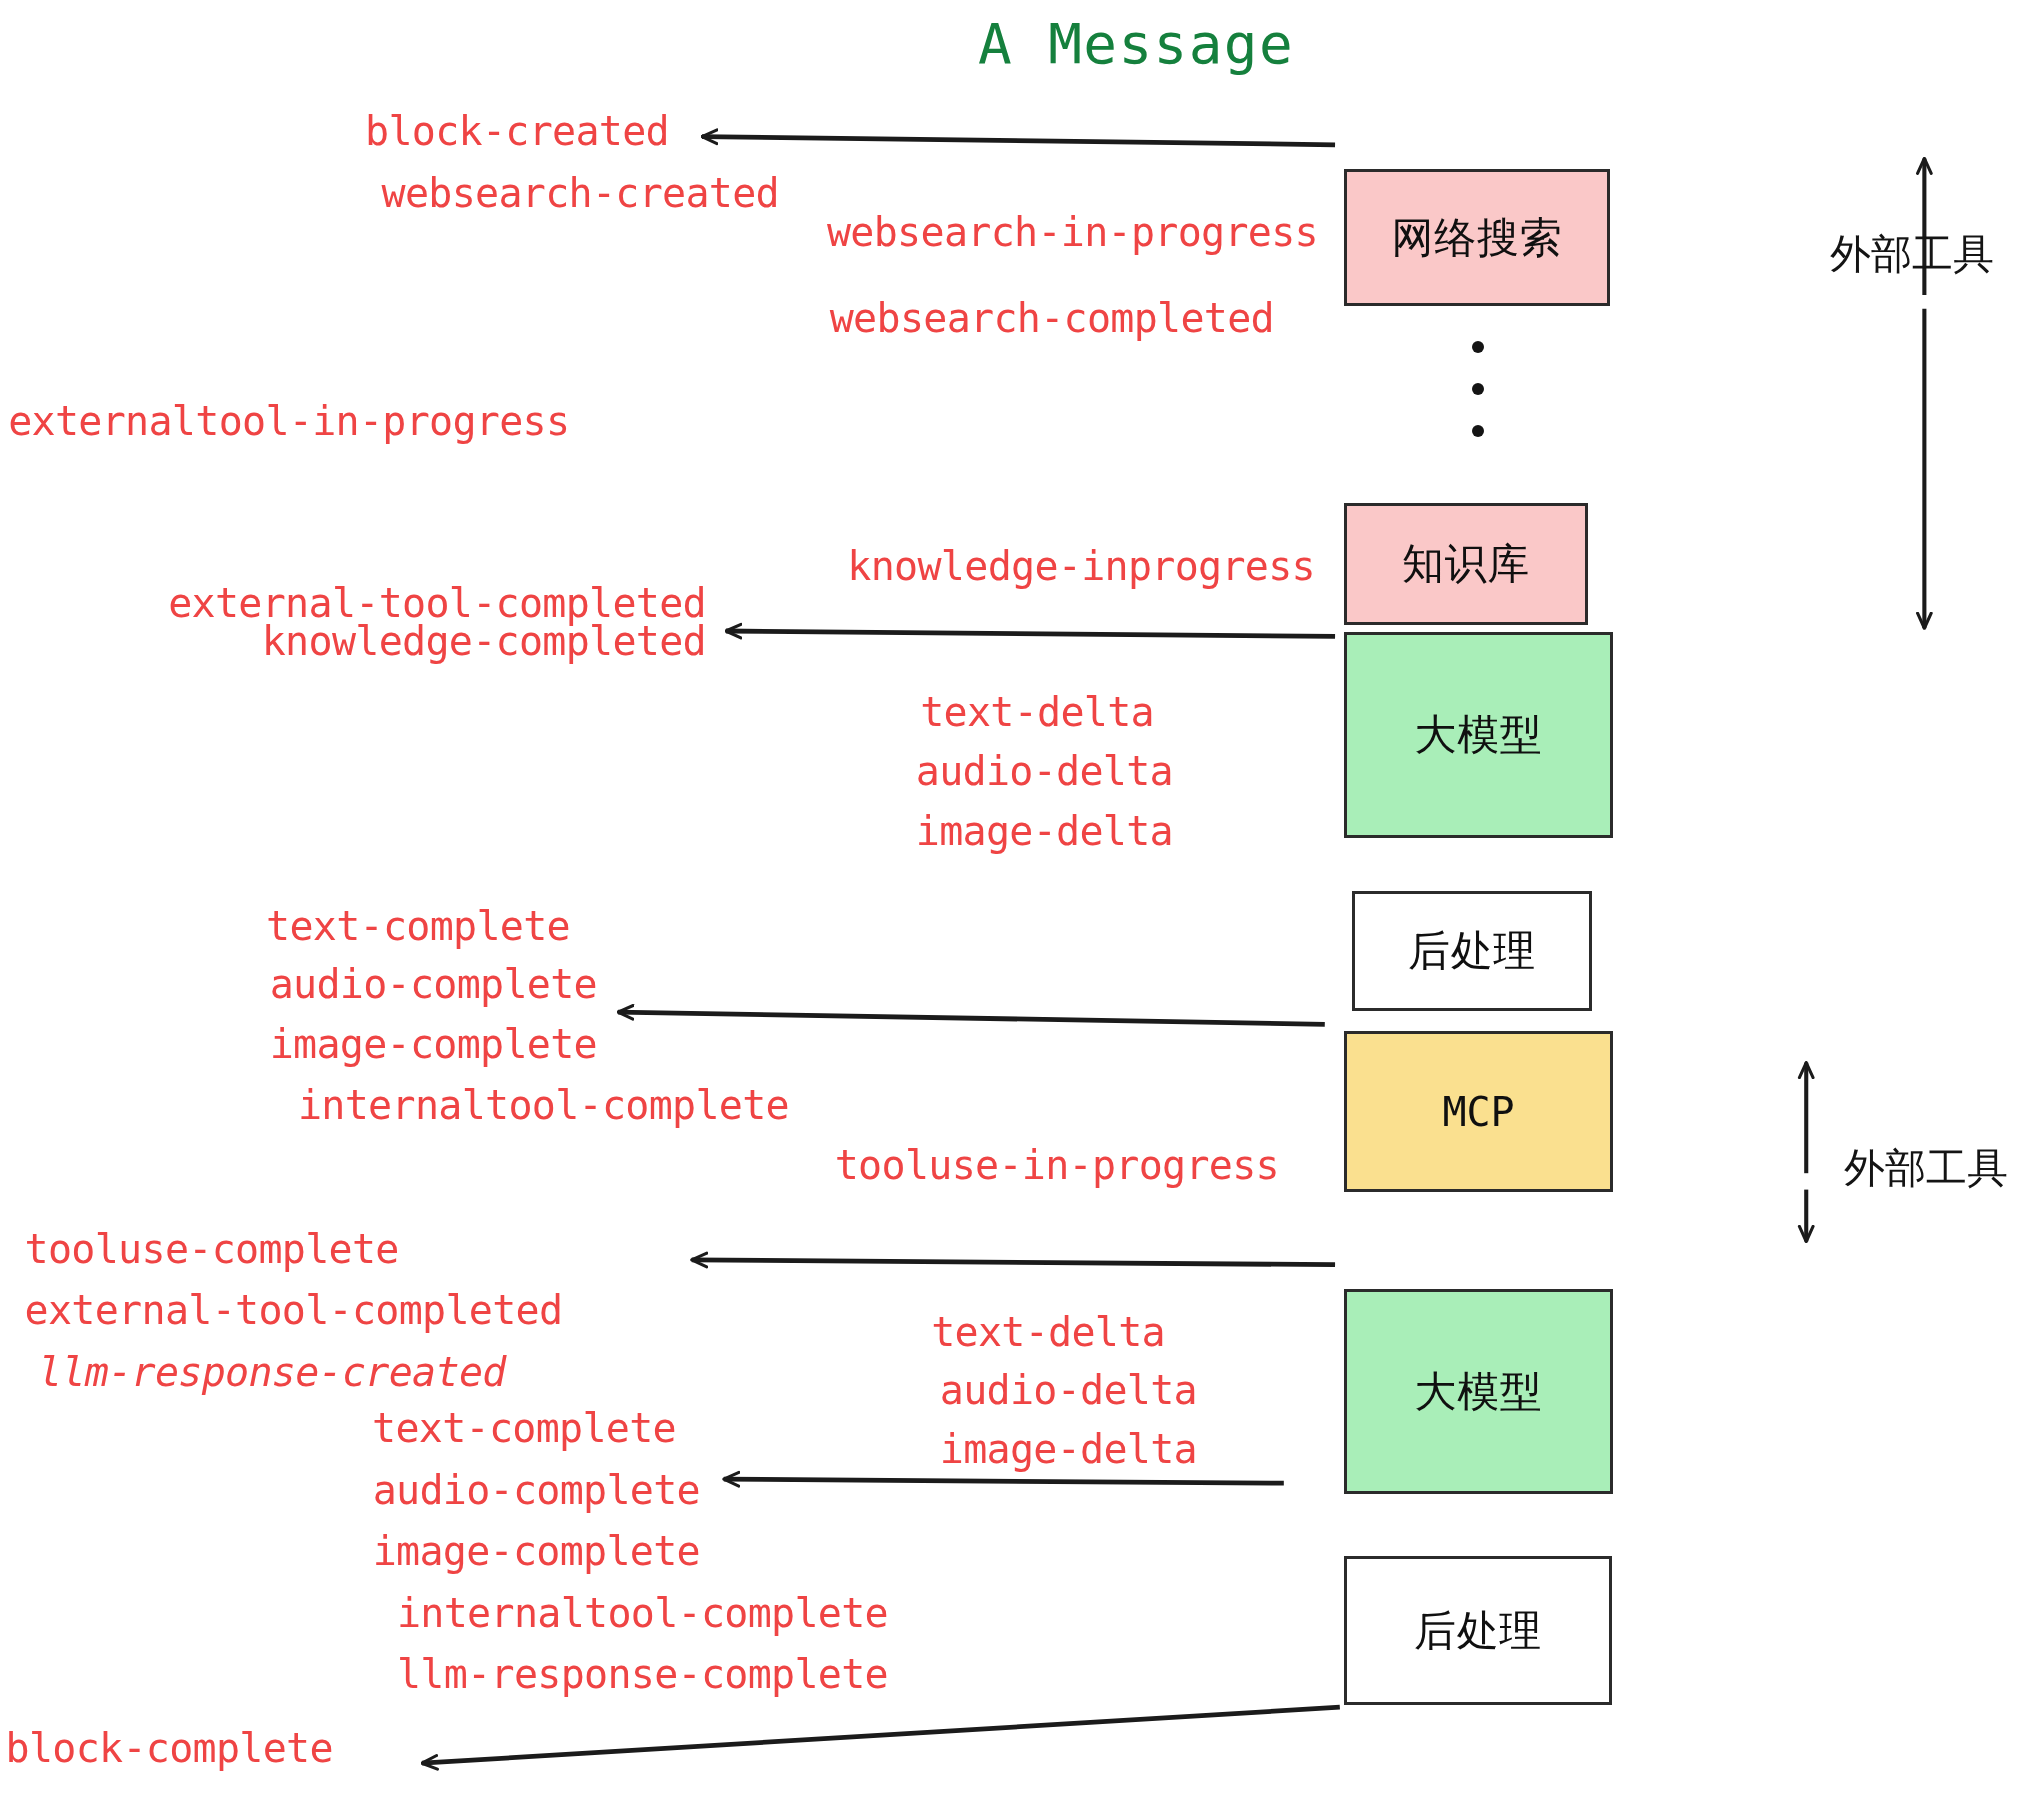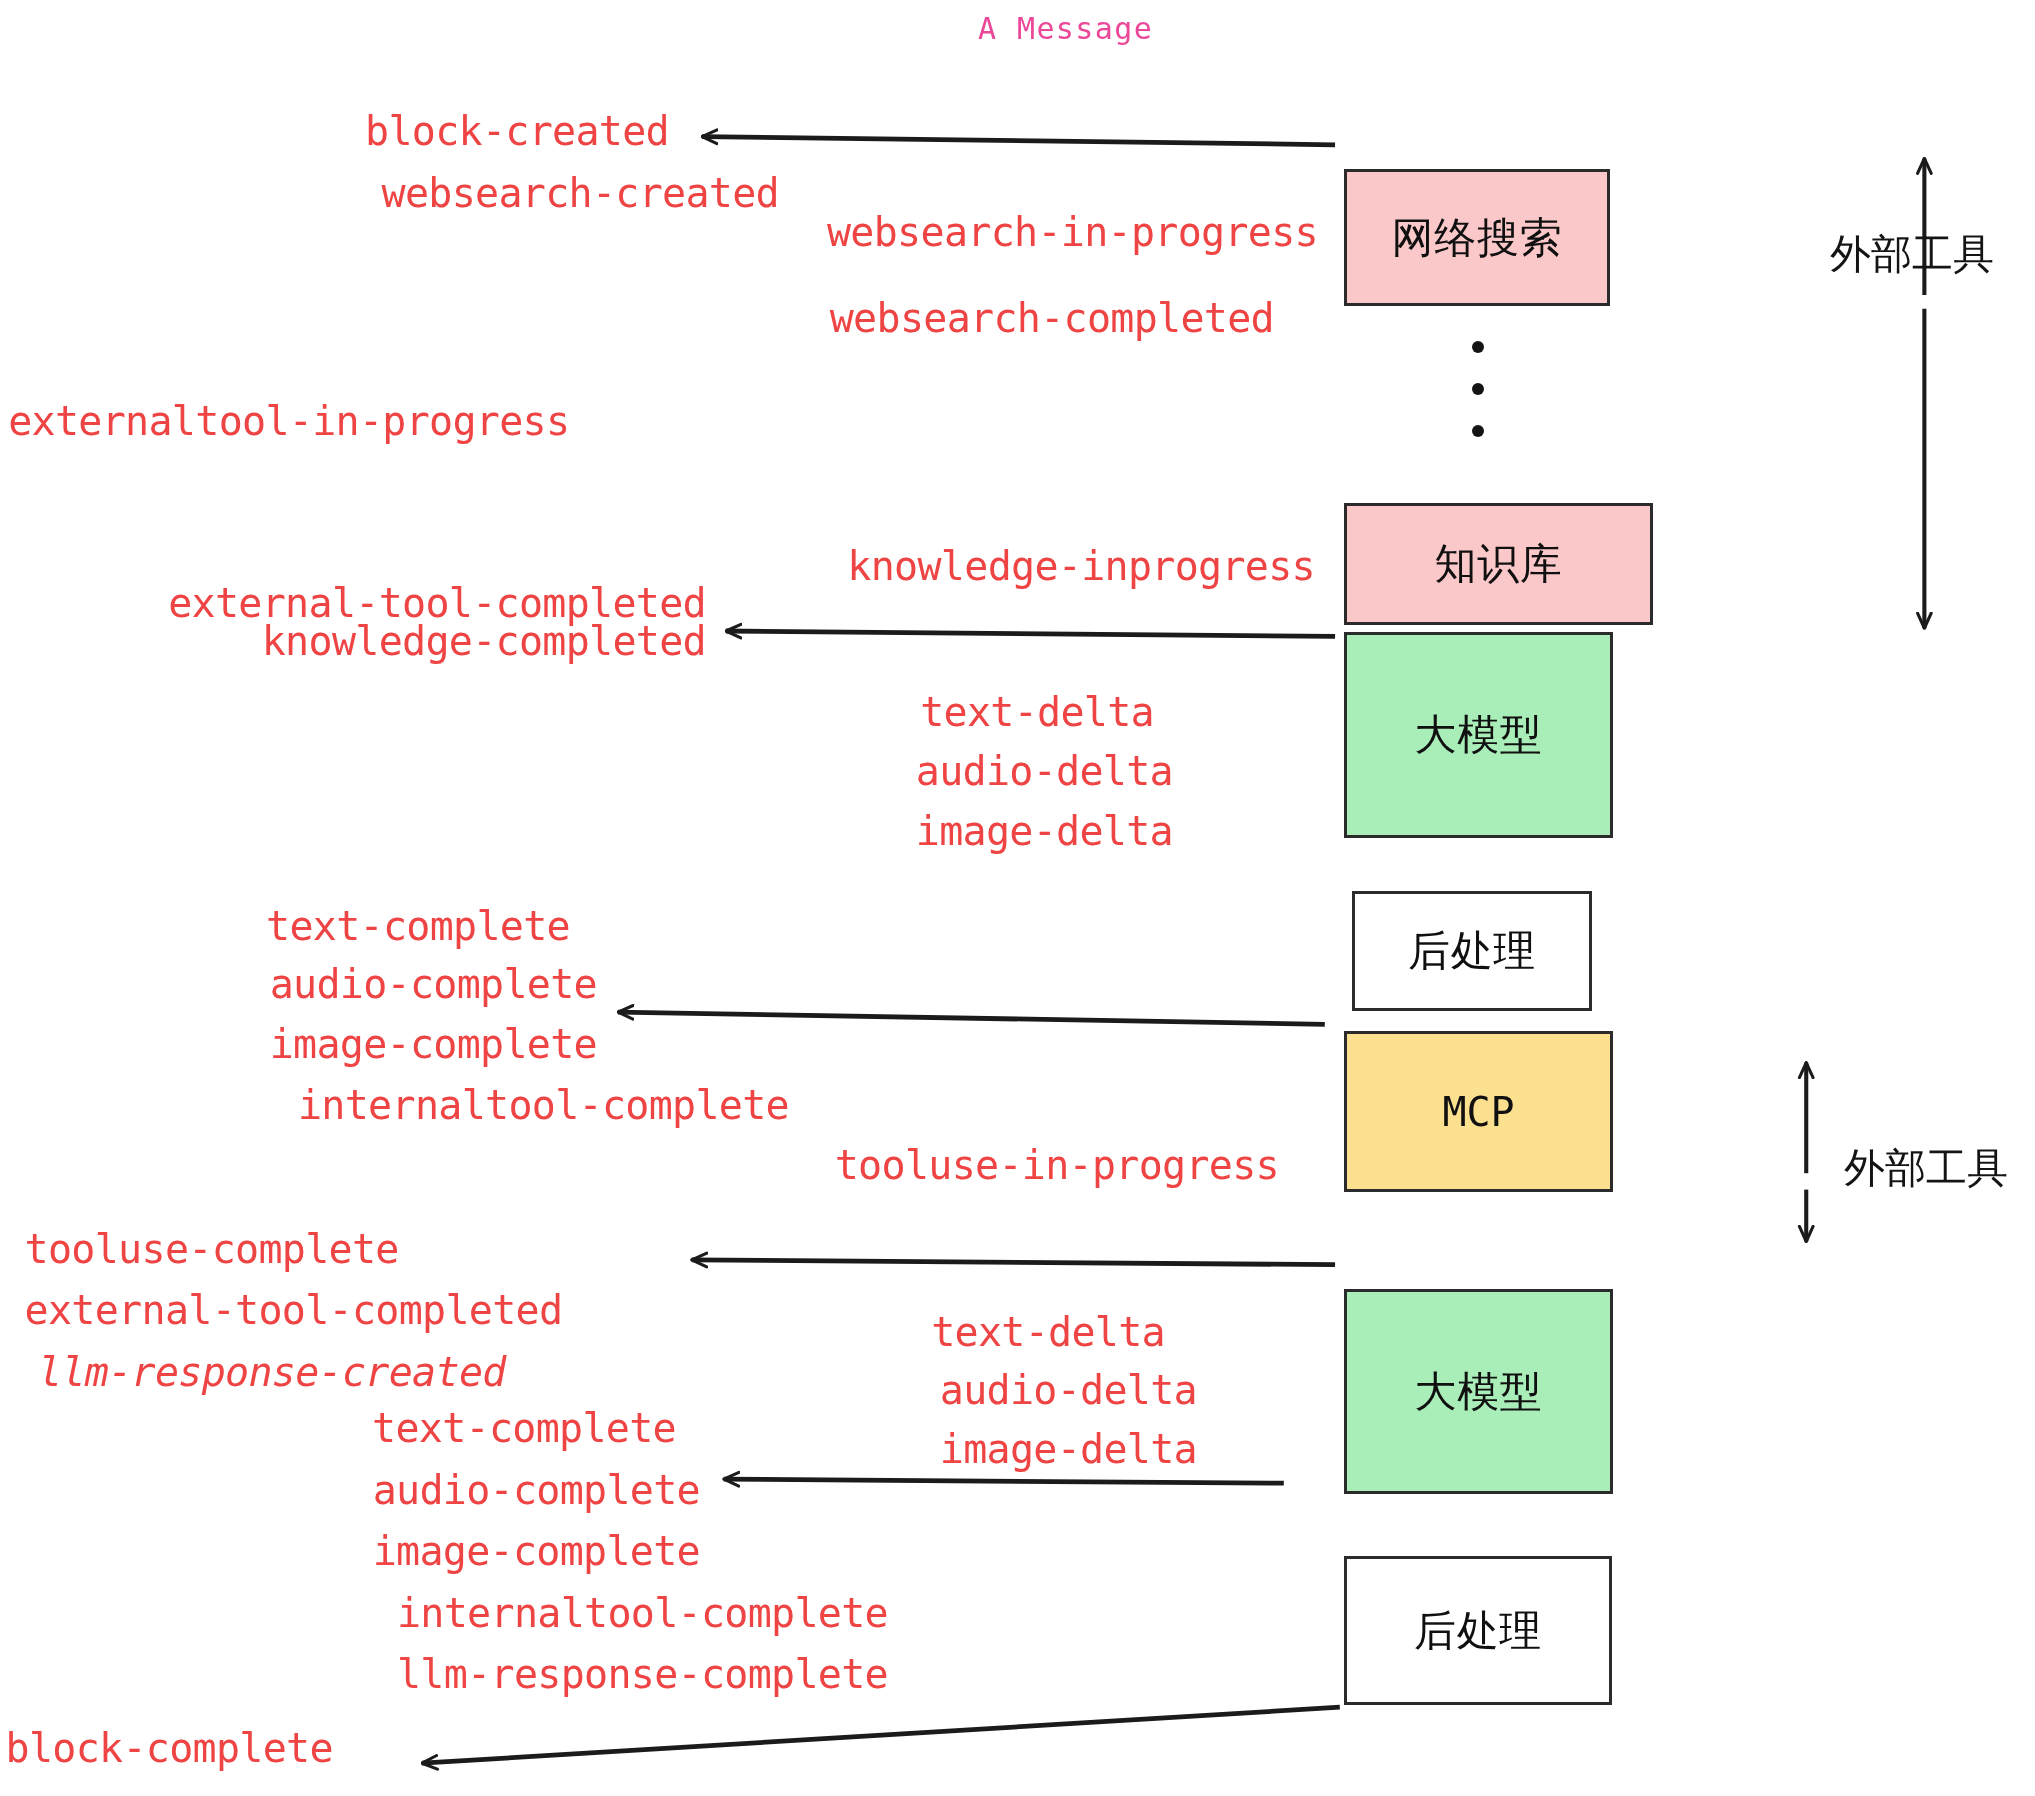--- a/index.html
+++ b/index.html
@@ -27,23 +27,23 @@
     font-size: 40px;
     line-height: 1;
     letter-spacing: -0.7px;
     color: #ef4444;
     white-space: nowrap;
   }
   .evt.r { transform: translateX(-100%); }
   .title {
     position: absolute;
     font-family: "DejaVu Sans Mono", "Liberation Mono", monospace;
-    font-size: 30px;
+    font-size: 56px;
     letter-spacing: 1.4px;
-    color: #ec4899;
+    color: #15803d;
     white-space: nowrap;
   }
   .node {
     position: absolute;
     box-sizing: border-box;
     border: 3.4px solid #2b2b2b;
     display: flex;
     align-items: center;
     justify-content: center;
   }
@@ -124,21 +124,21 @@
   <div class="dots" id="ellipsis-dots" style="left: 1472px; top: 341px; height: 96px;">
       <i></i>
       <i></i>
       <i></i>
     </div>
 
   <div id="nodes-layer">
       <div class="node" style="left: 1344px; top: 169px; width: 266px; height: 137px; background: rgb(250, 200, 200); text-align: center;">
         <span class="nlabel">网络搜索</span>
       </div>
-      <div class="node" style="left: 1344px; top: 503px; width: 309px; height: 122px; background: rgb(250, 200, 200);">
+      <div class="node" style="left: 1344px; top: 503px; width: 244px; height: 122px; background: rgb(250, 200, 200);">
         <span class="nlabel">知识库</span>
       </div>
       <div class="node" style="left: 1344px; top: 632px; width: 269px; height: 206px; background: rgb(169, 238, 184);">
         <span class="nlabel">大模型</span>
       </div>
       <div class="node" style="left: 1352px; top: 891px; width: 240px; height: 120px; background: rgb(255, 255, 255);">
         <span class="nlabel">后处理</span>
       </div>
       <div class="node mcp" style="left: 1344px; top: 1031px; width: 269px; height: 161px; background: rgb(250, 224, 143);">
         <span class="nlabel">MCP</span>

